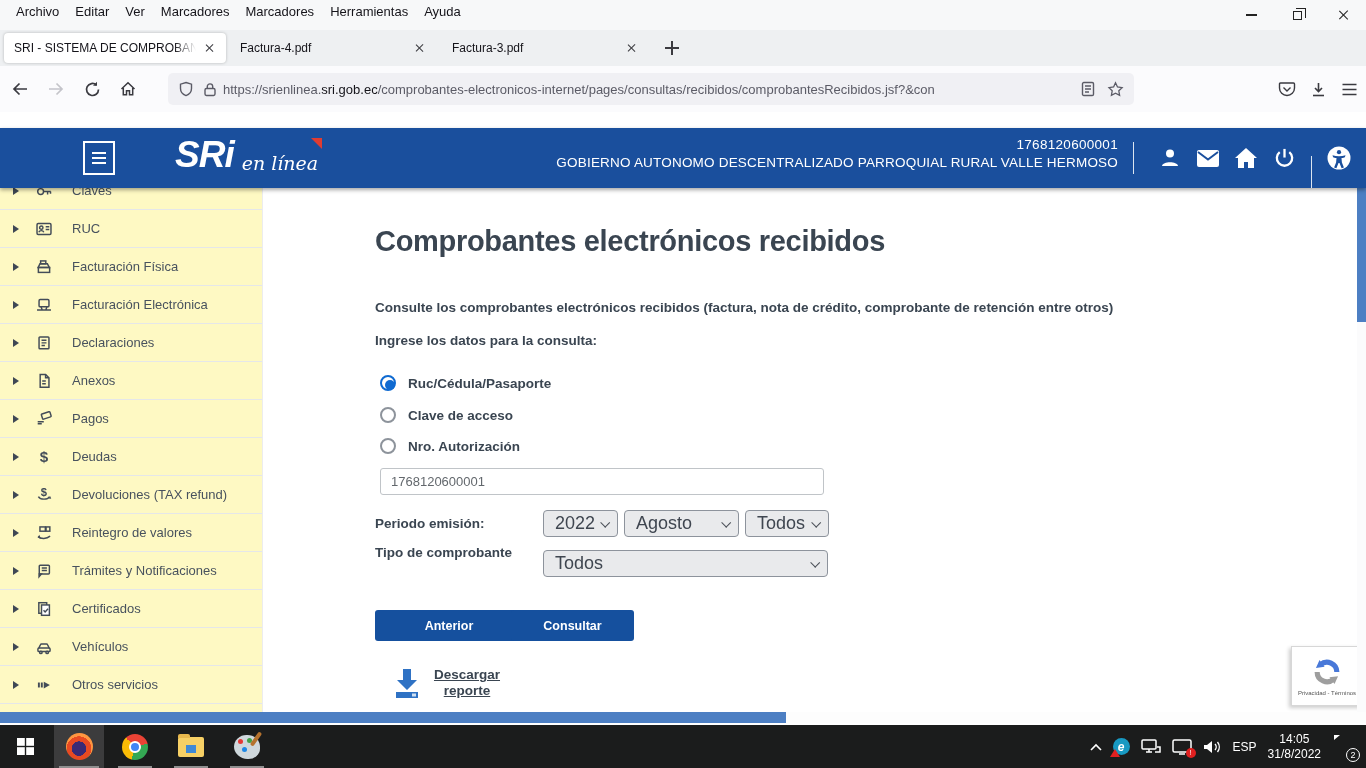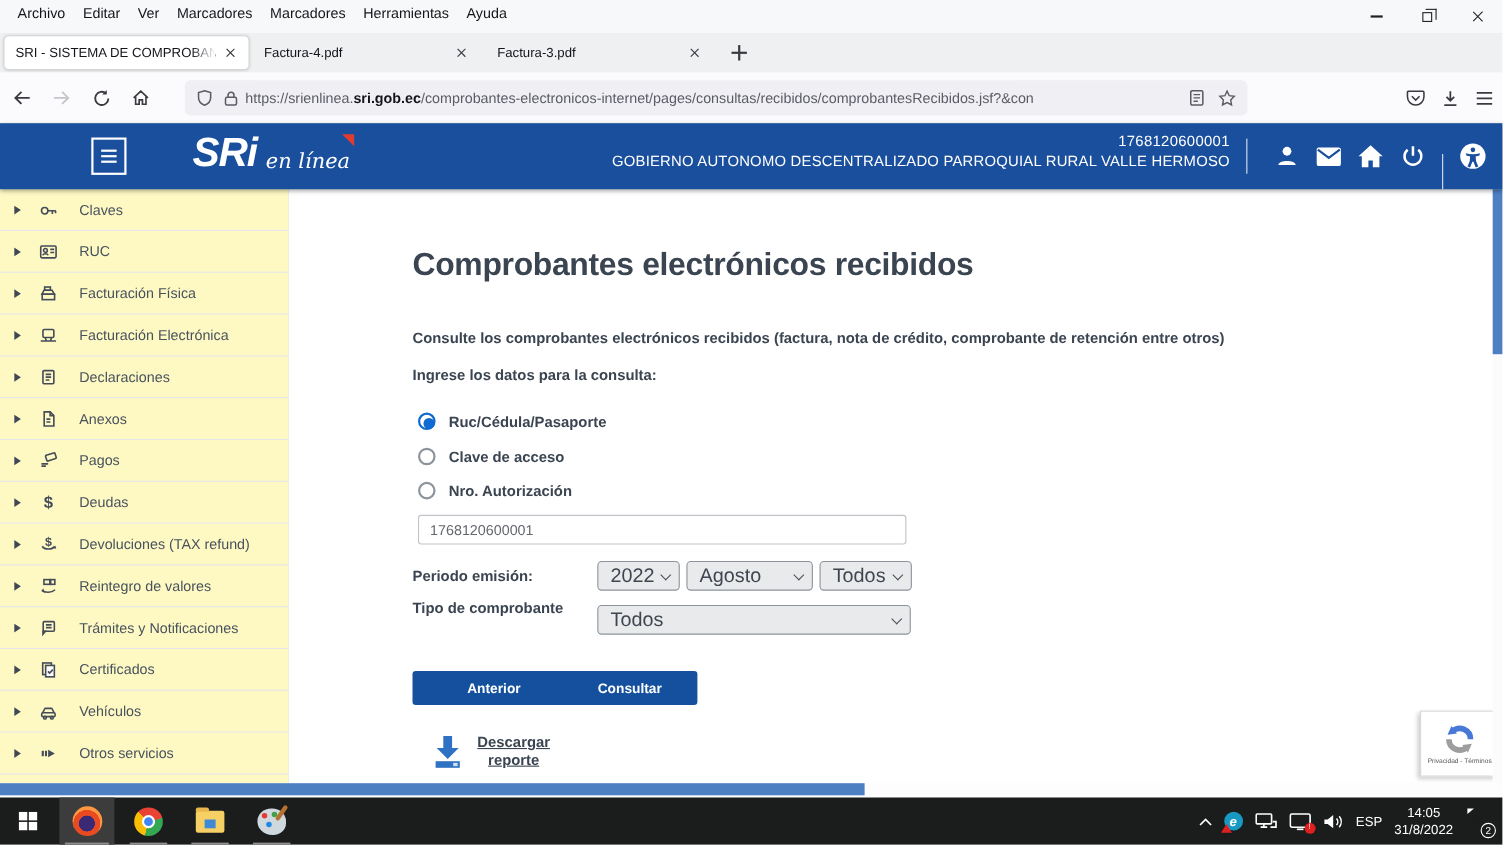--- a/index.html
+++ b/index.html
@@ -32,26 +32,26 @@
   .tab-close::before{transform:rotate(45deg);} .tab-close::after{transform:rotate(-45deg);}
   .newtab { width:28px; height:28px; margin:0 0 4px 8px; position:relative; }
   .newtab::before { content:""; position:absolute; left:7px; top:13px; width:14px; height:1.5px; background:#3b3b40; }
   .newtab::after { content:""; position:absolute; left:13.2px; top:7px; width:1.5px; height:14px; background:#3b3b40; }
 
   
   .navbar { position:absolute; left:0; top:66px; width:1366px; height:46px; background:#fbfbfd; display:flex; align-items:center; }
   .nav-btn { width:32px; height:32px; display:flex; align-items:center; justify-content:center; margin-left:4px; }
   .urlbar { position:absolute; left:168px; top:7px; width:966px; height:32px; background:#f0f0f4; border-radius:5px; display:flex; align-items:center; padding:0 10px; }
   .url-text { font-size:13px; color:#5b5b66; white-space:nowrap; overflow:hidden; flex:1; margin-left:6px; position:relative; }
-  .url-text b { color:#15141a; font-weight:bold; }
+  .url-text b { color:#15141a; font-weight:normal; }
   .url-text::after { content:""; position:absolute; right:0; top:0; bottom:0; width:34px; background:linear-gradient(to right, rgba(240,240,244,0), #f0f0f4); }
   .nav-right { position:absolute; right:8px; top:7px; height:32px; display:flex; align-items:center; gap:14px; }
 
   
-  .sri-header { position:absolute; left:0; top:112px; width:1366px; height:60px; background:#1a4f9d; box-shadow:0 2px 4px rgba(0,0,0,.35); z-index:5; }
+  .sri-header { position:absolute; left:0; top:128px; width:1366px; height:60px; background:#1a4f9d; box-shadow:0 2px 4px rgba(0,0,0,.35); z-index:5; }
   .sri-burger { position:absolute; left:83px; top:13px; width:32px; height:34px; border:2px solid #fff; display:flex; align-items:center; justify-content:center; }
   .burger-lines, .burger-lines::before, .burger-lines::after { width:14px; height:2px; background:#fff; position:relative; display:block; content:""; }
   .burger-lines::before { position:absolute; top:-5px; }
   .burger-lines::after { position:absolute; top:5px; }
   .sri-logo { position:absolute; left:175px; top:6px; color:#fff; display:flex; align-items:flex-start; }
   .sri-logo .sri { font-size:37px; font-weight:bold; font-style:italic; letter-spacing:-1px; position:relative; }
   .sri-logo .flag { position:absolute; right:-4px; top:4px; width:0; height:0; border-left:11px solid transparent; border-top:11px solid #e03c31; }
   .sri-logo .script { font-family:"DejaVu Serif", serif; font-style:italic; font-size:19px; margin:18px 0 0 8px; }
   .hdr-id { position:absolute; right:248px; top:9px; text-align:right; color:#fff; }
   .hdr-id .ruc { font-size:13.5px; letter-spacing:.3px; }

